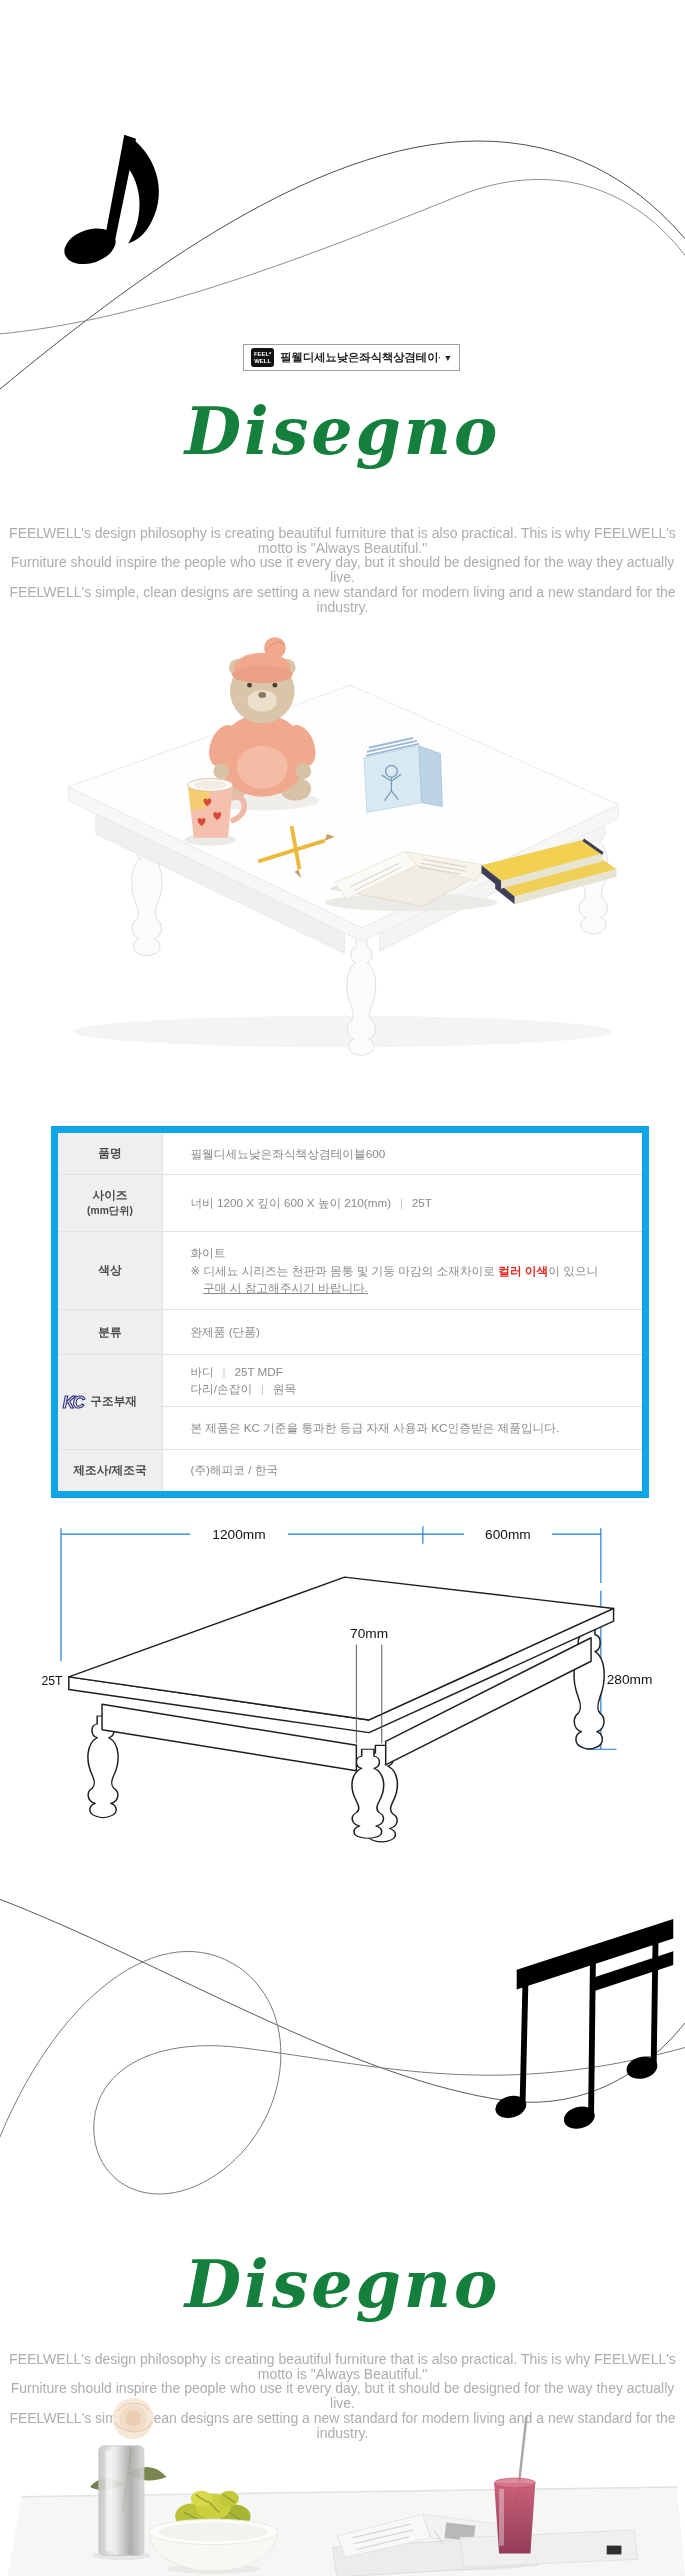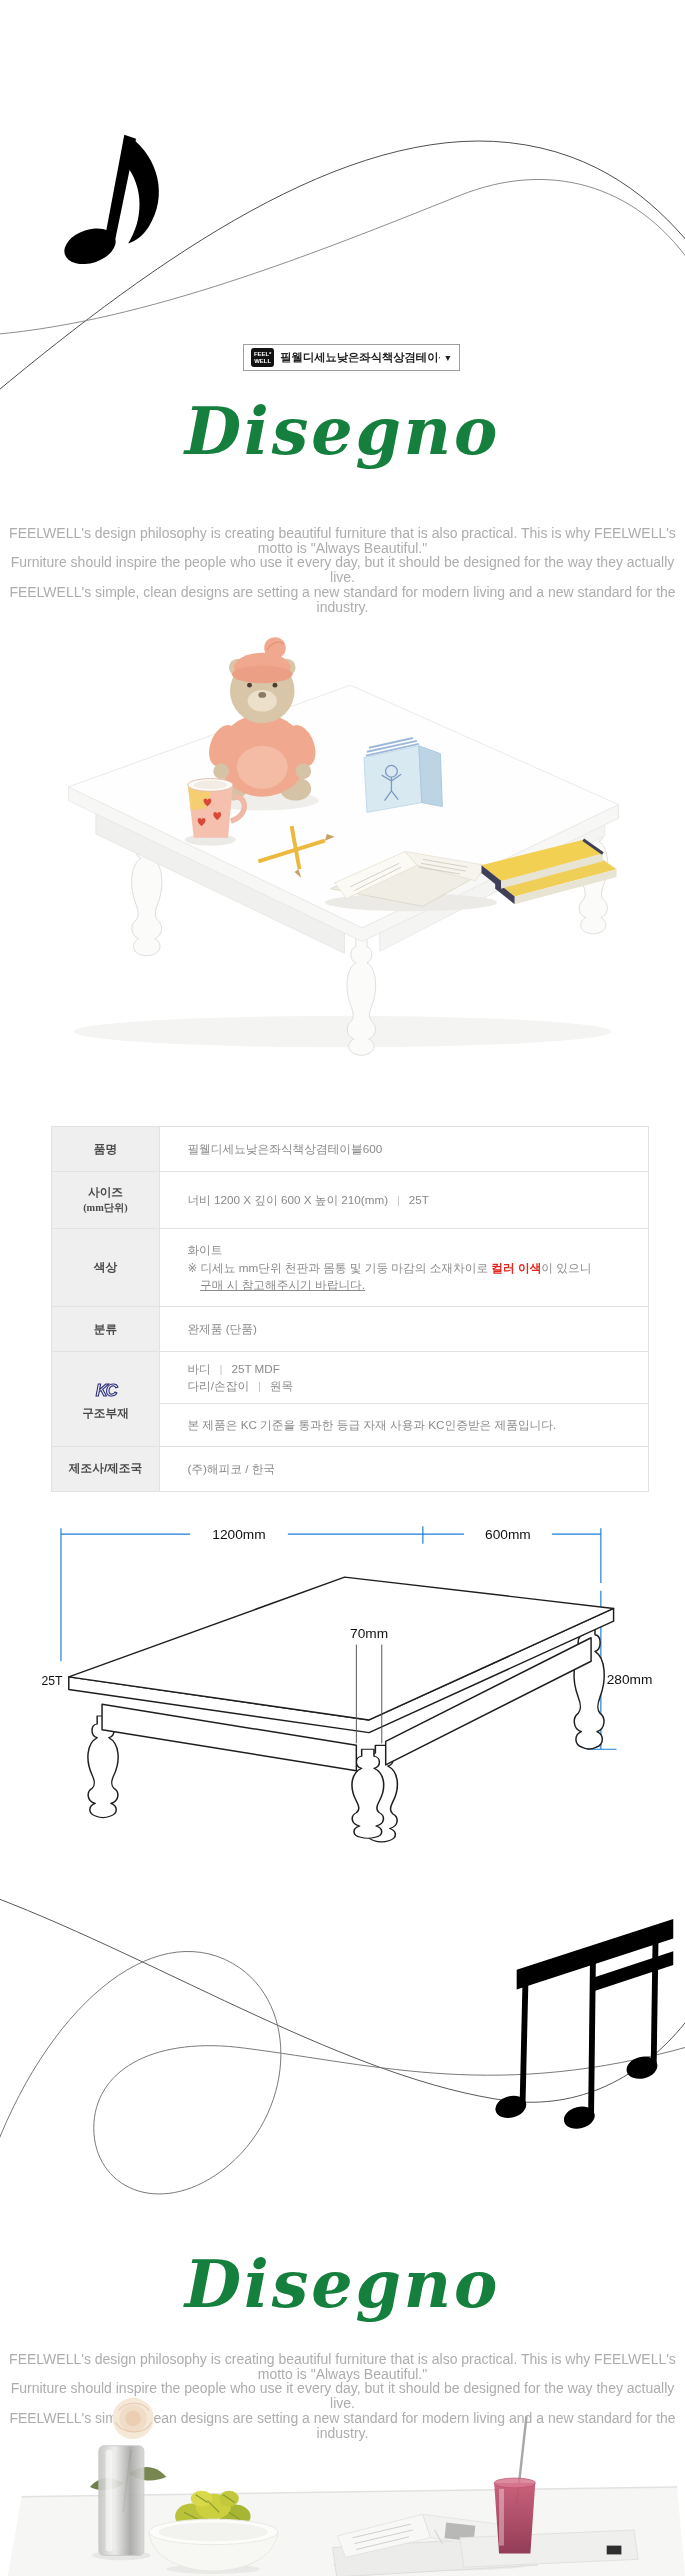--- a/index.html
+++ b/index.html
@@ -15,29 +15,29 @@
   .logo-badge span{font-size:5.9px;font-weight:bold;line-height:6.9px;letter-spacing:0;}
   .selector-label{flex:1;font-size:11.3px;font-weight:bold;color:#222;margin-left:5.9px;white-space:nowrap;overflow:hidden;}
   .selector-arrow{font-size:8.8px;color:#222;margin-left:3.9px;}
 
   
   .brand-logo{width:685px;text-align:center;font-family:"DejaVu Serif","Liberation Serif",serif;
               font-style:italic;font-weight:bold;color:#15803d;font-size:65px;letter-spacing:2.9px;line-height:1;}
   .tagline{width:685px;text-align:center;color:#adadad;font-size:14px;line-height:14.7px;}
 
   
-  .spec{left:51px;top:1126px;width:598px;border:1px solid #0ea5e9;border-collapse:collapse;table-layout:fixed;}
+  .spec{left:51px;top:1126px;width:598px;border:7px solid #0ea5e9;border-collapse:collapse;table-layout:fixed;}
   .spec th,.spec td{border:1px solid #e2e2e2;font-weight:normal;box-sizing:border-box;}
   .spec th{width:108px;background:#efeff0;color:#4a4a4a;font-weight:bold;font-size:11.7px;text-align:center;vertical-align:middle;}
   .spec td{color:#8a8a8a;font-size:11.7px;padding:7.8px 9.8px 7.8px 27.4px;vertical-align:middle;background:#fff;line-height:17.6px;}
-  .spec .sub{font-size:10.3px;font-weight:bold;font-family:Liberation Serif, serif;}
+  .spec .sub{font-size:10.3px;font-weight:bold;}
   .sep{color:#c6c6c6;margin:0 8.8px;}
   .red{color:#e8261f;font-weight:bold;}
   .note-indent{display:block;padding-left:12.7px;text-decoration:underline;}
-  .kc-wrap{display:flex;flex-direction:column;align-items:center;gap:3.9px;}
+  .kc-wrap{display:flex;flex-direction:row;align-items:center;gap:3.9px;}
 
   svg text{font-family:"Liberation Sans","DejaVu Sans",sans-serif;}
 </style>
 </head>
 <body>
 
 <div class="page">
 
   <svg class="abs" style="left:0;top:29px" width="685" height="372" viewBox="0 0 700 380">
     <path d="M-5,372 C160,235 352,98 520,116 C612,126 668,176 705,220" fill="none" stroke="#4a4a4a" stroke-width="1"></path>
@@ -173,21 +173,21 @@
         <span class="sub">(mm단위)</span>
       </th>
       <td>
         <span>너비 1200 X 깊이 600 X 높이 210(mm)</span><span class="sep">|</span><span>25T</span>
       </td>
     </tr>
     <tr style="height:78px">
       <th>색상</th>
       <td>
         <span style="display:block">화이트</span>
-        <span style="display:block"><span>※ 디세뇨 mm단위  천판과 몸통 및 기둥 마감의 소재차이로 </span><span class="red">컬러 이색</span><span>이 있으니</span></span>
+        <span style="display:block"><span>※ 디세뇨 시리즈는  천판과 몸통 및 기둥 마감의 소재차이로 </span><span class="red">컬러 이색</span><span>이 있으니</span></span>
         <span class="note-indent">구매 시 참고해주시기 바랍니다.</span>
       </td>
     </tr>
     <tr style="height:45px">
       <th>분류</th>
       <td>완제품 (단품)</td>
     </tr>
     <tr style="height:51px">
       <th rowspan="2">
         <span class="kc-wrap">

